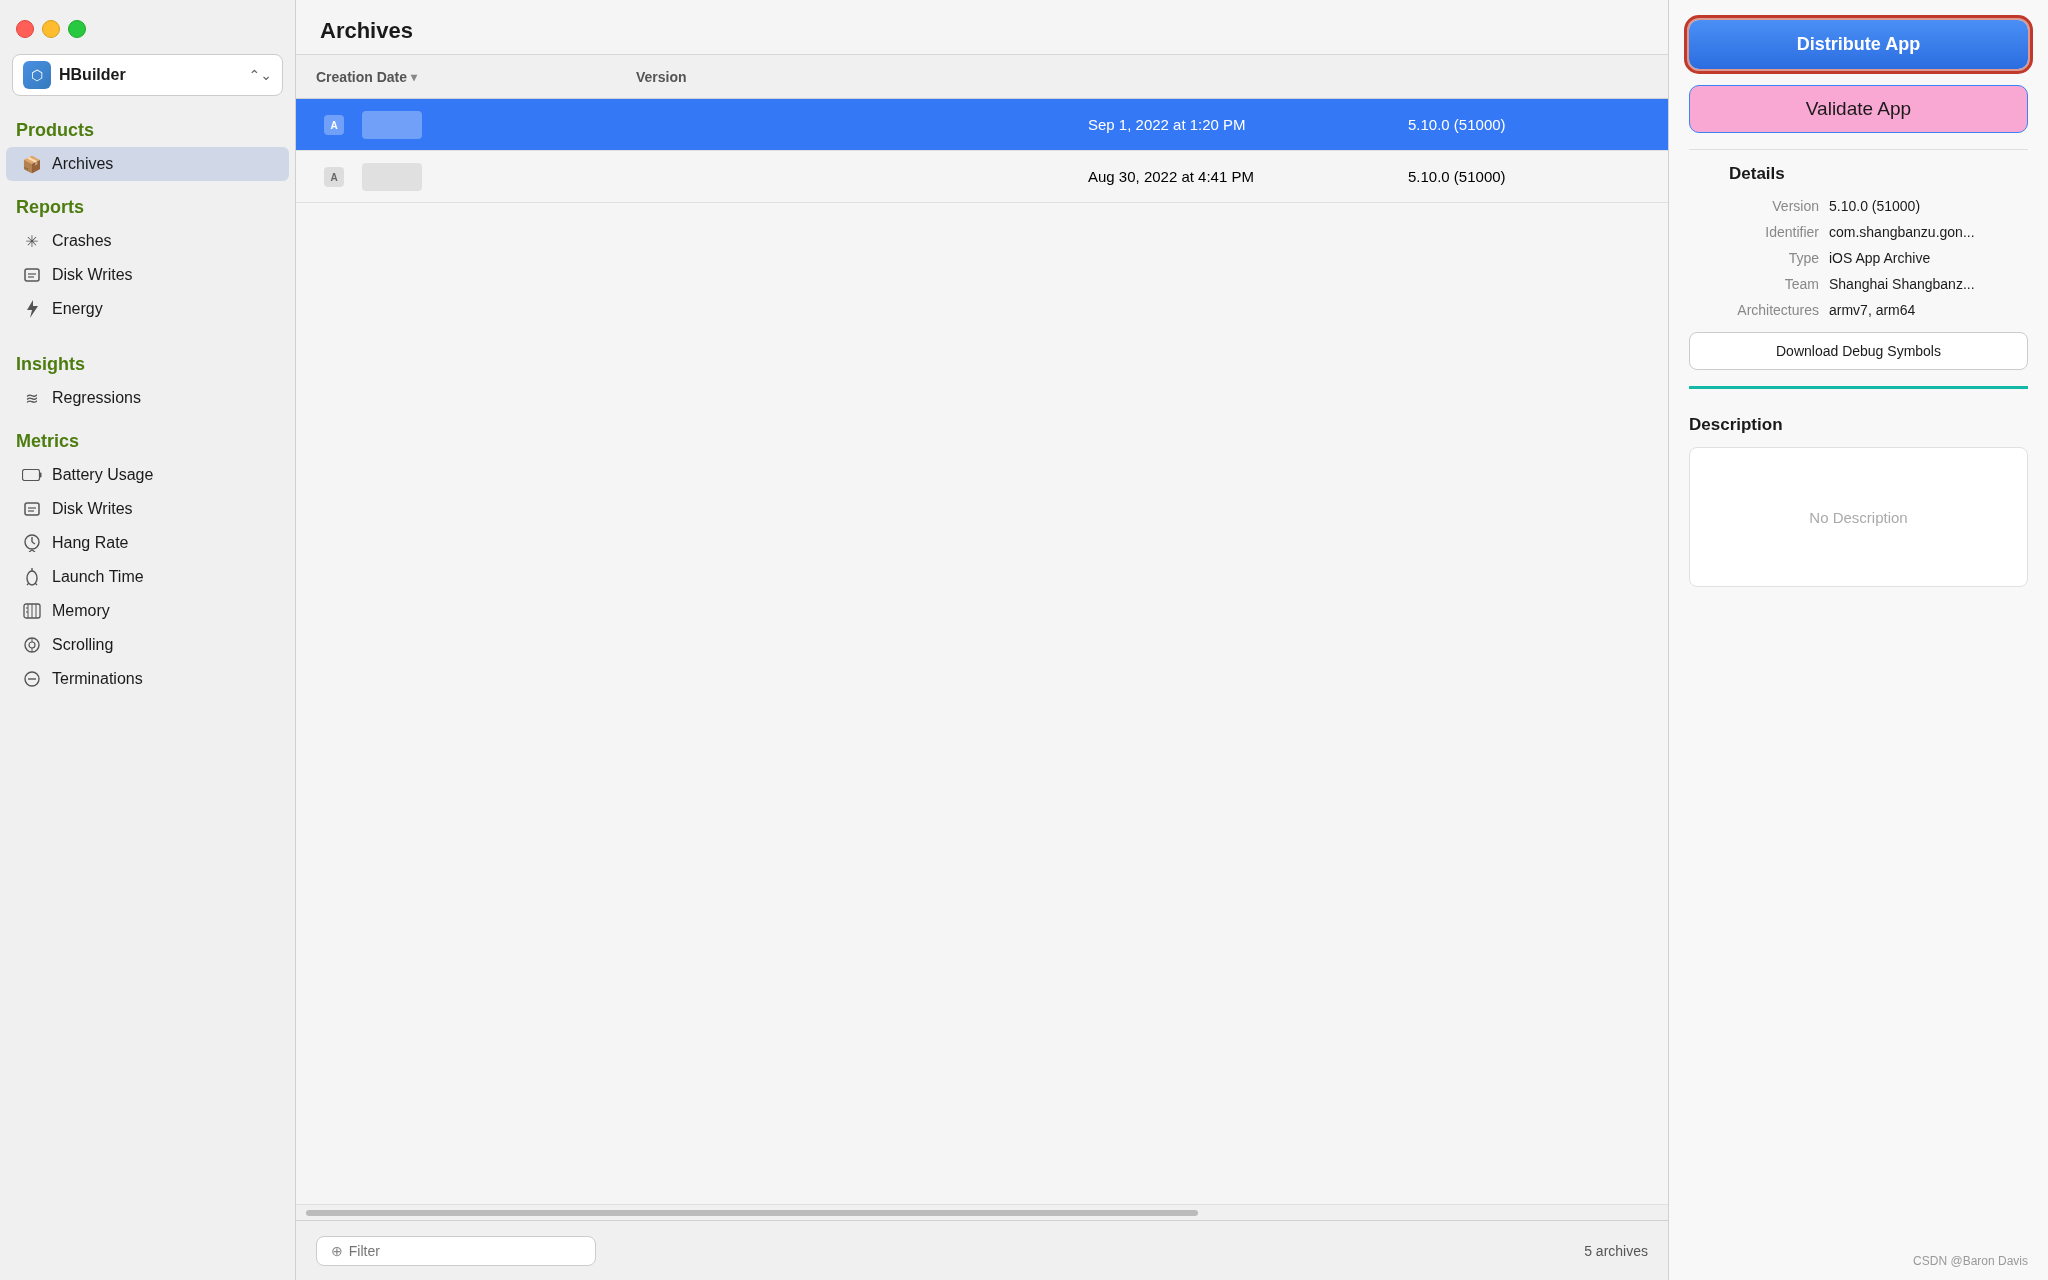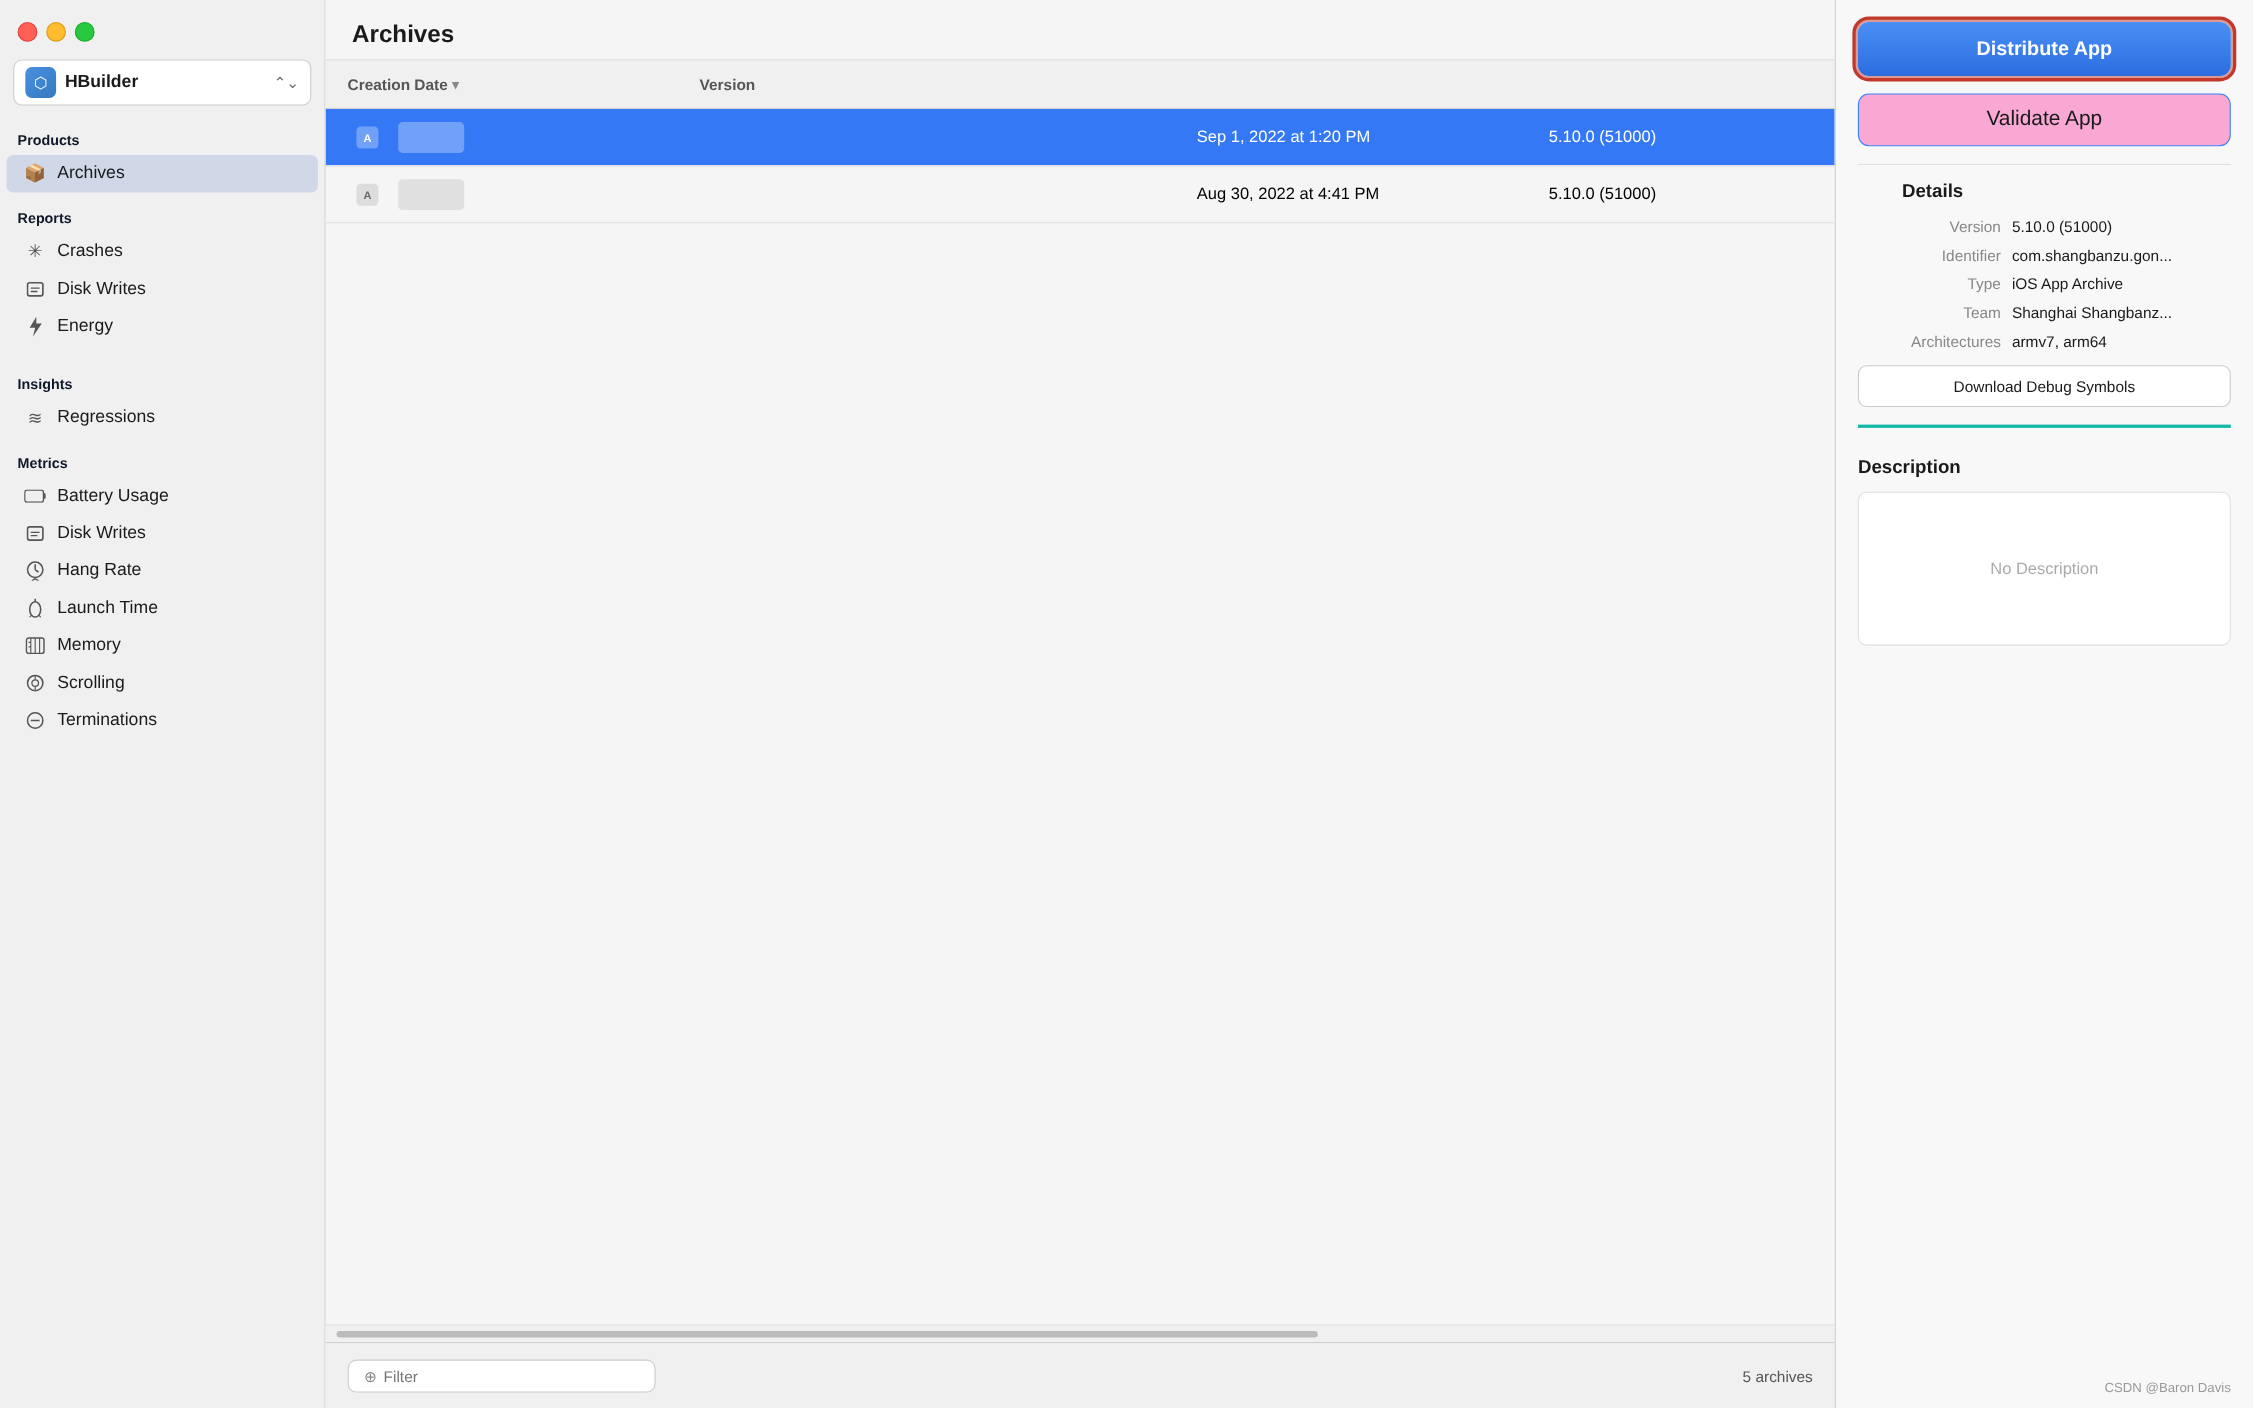--- a/index.html
+++ b/index.html
@@ -69,23 +69,23 @@
       font-size: 16px;
       font-weight: 600;
       color: #1a1a1a;
     }
     .chevron-icon {
       font-size: 14px;
       color: #666;
     }
 
     .sidebar-section-label {
-      font-size: 13px;
+      font-size: 18px;
       font-weight: 600;
-      color: #0f172a;
+      color: #4d7c0f;
       padding: 4px 16px 6px 16px;
       text-transform: none;
       letter-spacing: 0;
     }
     .sidebar-item {
       display: flex;
       align-items: center;
       gap: 10px;
       padding: 7px 16px;
       cursor: pointer;

